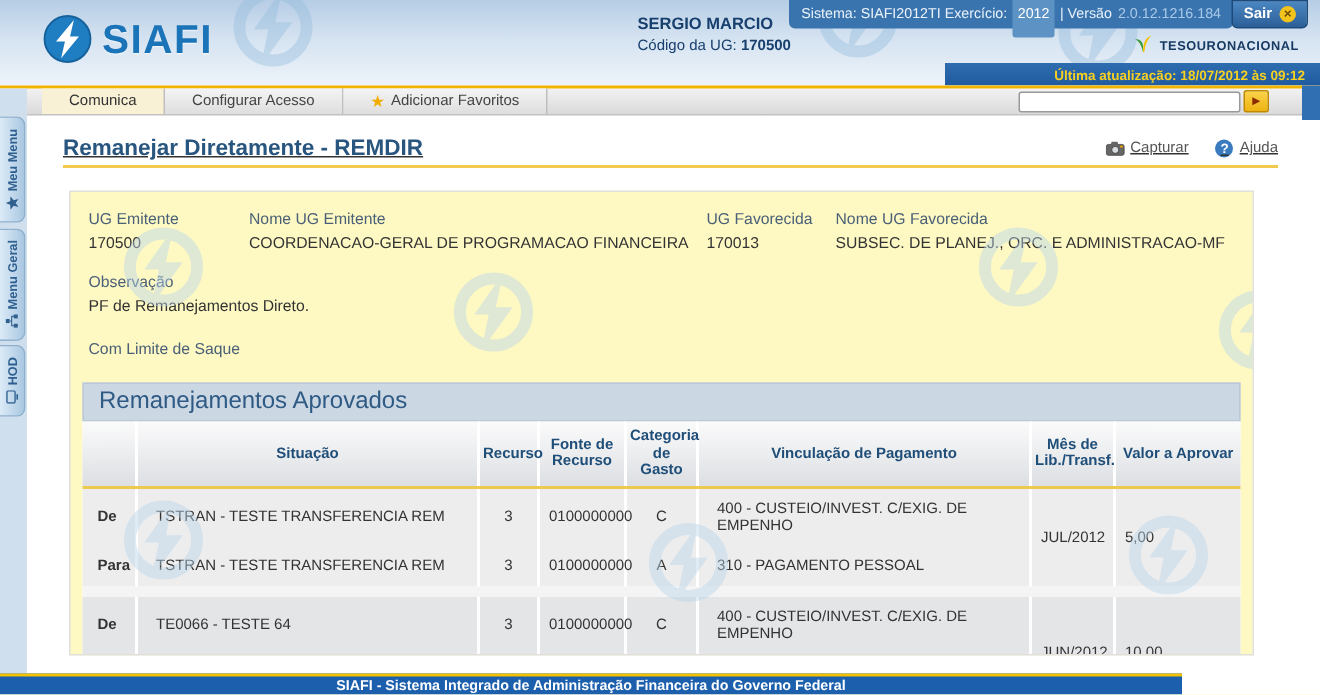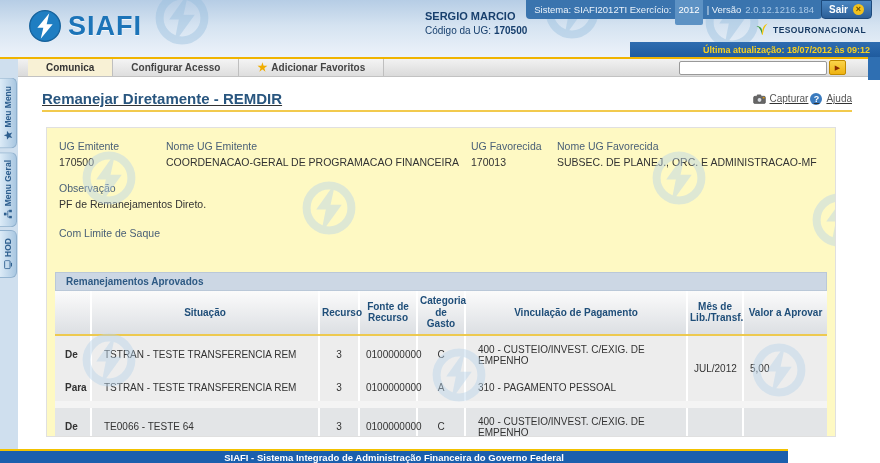--- a/index.html
+++ b/index.html
@@ -24,21 +24,21 @@
     display:flex; align-items:center; gap:5px; padding:0 7px; cursor:pointer; }
   .sair-x { width:11px; height:11px; border-radius:50%; background:#f2c21d; color:#6b4c00; font-size:9px; line-height:11px;
     text-align:center; font-weight:bold; }
   .treasury { position:absolute; right:14px; top:22px; display:flex; align-items:center; gap:3px; }
   .treasury-text { font-size:8.5px; font-weight:bold; color:#173a63; letter-spacing:.4px; }
   .lastupd { position:absolute; right:0; top:42px; width:250px; height:15px; background:linear-gradient(180deg,#2e6cb0,#1f5b9e);
     color:#f8d021; font-size:9px; font-weight:bold; display:flex; align-items:center; justify-content:flex-end; padding-right:10px; }
 
   
   .tabbar { position:absolute; top:57px; left:0; width:880px; height:20px; border-top:2px solid #f0b400;
-    background:linear-gradient(180deg,#f2f2f2,#dadada); border-bottom:1px solid #c2c2c2; display:flex; align-items:stretch;font-weight:bold; }
+    background:linear-gradient(180deg,#f2f2f2,#dadada); border-bottom:1px solid #c2c2c2; display:flex; align-items:stretch; }
   .tabbar-edge { position:absolute; right:0; top:57px; width:12px; height:23px; background:#2f6fb2; }
   .tabs { display:flex; margin-left:28px; }
   .tab { display:flex; align-items:center; gap:4px; padding:0 18px; font-size:10px; color:#444;
     border-right:1px solid #bfbfbf; background:linear-gradient(180deg,#f4f4f4,#dedede); cursor:pointer; white-space:nowrap; }
   .tab.active { background:#f8f1d5; color:#333; }
   .tab .star { color:#f0ad00; font-size:11px; }
   .searchwrap { position:absolute; right:34px; top:60px; display:flex; align-items:center; gap:2px; }
   .search-input { width:148px; height:14px; border:1px solid #999; border-radius:2px; font-size:9px; padding:0 4px; background:#fff; }
   .search-btn { width:17px; height:15px; background:linear-gradient(180deg,#fbd34a,#eeb312); border:1px solid #c08a00;
     border-radius:2px; color:#8a2b00; font-size:7px; line-height:13px; text-align:center; cursor:pointer; }
@@ -49,37 +49,37 @@
   .side-tab { width:17px; border:1px solid #8fb0cd; border-right:none; border-radius:6px 0 0 6px;
     background:linear-gradient(90deg,#a9c7e1,#dcebf7); color:#2e5f8f; font-size:8.5px; font-weight:bold;
     writing-mode:vertical-rl; transform:rotate(180deg); display:flex; align-items:center; gap:4px;
     padding:7px 1px; cursor:pointer; }
   .side-tab .sicon { transform:rotate(90deg); font-size:9px; line-height:9px; }
 
   
   .main { position:absolute; left:18px; top:80px; width:862px; bottom:14px; background:#fff; }
   .title-row { position:absolute; top:10px; left:24px; right:28px; display:flex; align-items:center;text-decoration:underline; }
   .page-title { font-size:15px; font-weight:bold; color:#29567f; }
-  .title-tools { margin-left:auto; display:flex; align-items:center; gap:2px; }
+  .title-tools { margin-left:auto; display:flex; align-items:center; gap:18px; }
   .tool { display:flex; align-items:center; gap:4px; font-size:10px; color:#555; cursor:pointer; }
   .ajuda-ic { width:12px; height:12px; border-radius:50%; background:#3a7bbf; color:#fff; font-size:9px; font-weight:bold;
     line-height:12px; text-align:center; }
   .title-line { position:absolute; top:30px; left:24px; right:28px; height:2px; background:#f2ca4d; }
 
   .panel { position:absolute; top:47px; left:28px; width:790px; height:310px; background:#fef9c3;
     border:1px solid #e0e0e0; padding:12px 8px 0 8px; overflow:hidden; }
   .fields-row { display:flex; padding:0 4px; }
   .f-lab { font-size:10.5px; color:#4a6077; margin-bottom:4px; }
   .f-val { font-size:10.5px; color:#333; }
   .fw1 { width:107px; } .fw2 { width:305px; } .fw3 { width:86px; } .fw4 { flex:1; }
   .obs { margin-top:14px; padding:0 4px; }
   .limite { margin-top:17px; padding:0 4px; font-size:10.5px; color:#4a6077; }
 
-  .section-bar { margin-top:33px; background:#ccd7e4; border:1px solid #bac8d8; color:#2e5a84;
-    font-weight:bold; font-size:10px; padding:3px 10px; }
+  .section-bar { margin-top:16px; background:#ccd7e4; border:1px solid #bac8d8; color:#2e5a84;
+    font-weight:normal; font-size:16px; padding:3px 10px; }
   table.grid { width:100%; border-collapse:collapse; table-layout:fixed; background:#fff; }
   col.c0{width:36px;} col.c1{width:228px;} col.c2{width:40px;} col.c3{width:58px;} col.c4{width:48px;}
   col.c5{width:222px;} col.c6{width:56px;}
   .grid th { background:linear-gradient(180deg,#fbfbfb,#dcdfe3); color:#1f4e79; font-size:10px; font-weight:bold;
     padding:4px 2px; border-left:2px solid #fff; border-bottom:2px solid #edc94f; line-height:1.15; height:27px; vertical-align:middle; }
   .grid th:first-child, .grid td:first-child { border-left:none; }
   .grid td { font-size:10px; color:#333; padding:8px 6px; border-left:2px solid #fff; vertical-align:middle; }
   .g1 td { background:#ededed; }
   .g2 td { background:#e3e5e7; }
   td.lbl { font-weight:bold; padding-left:10px; }

